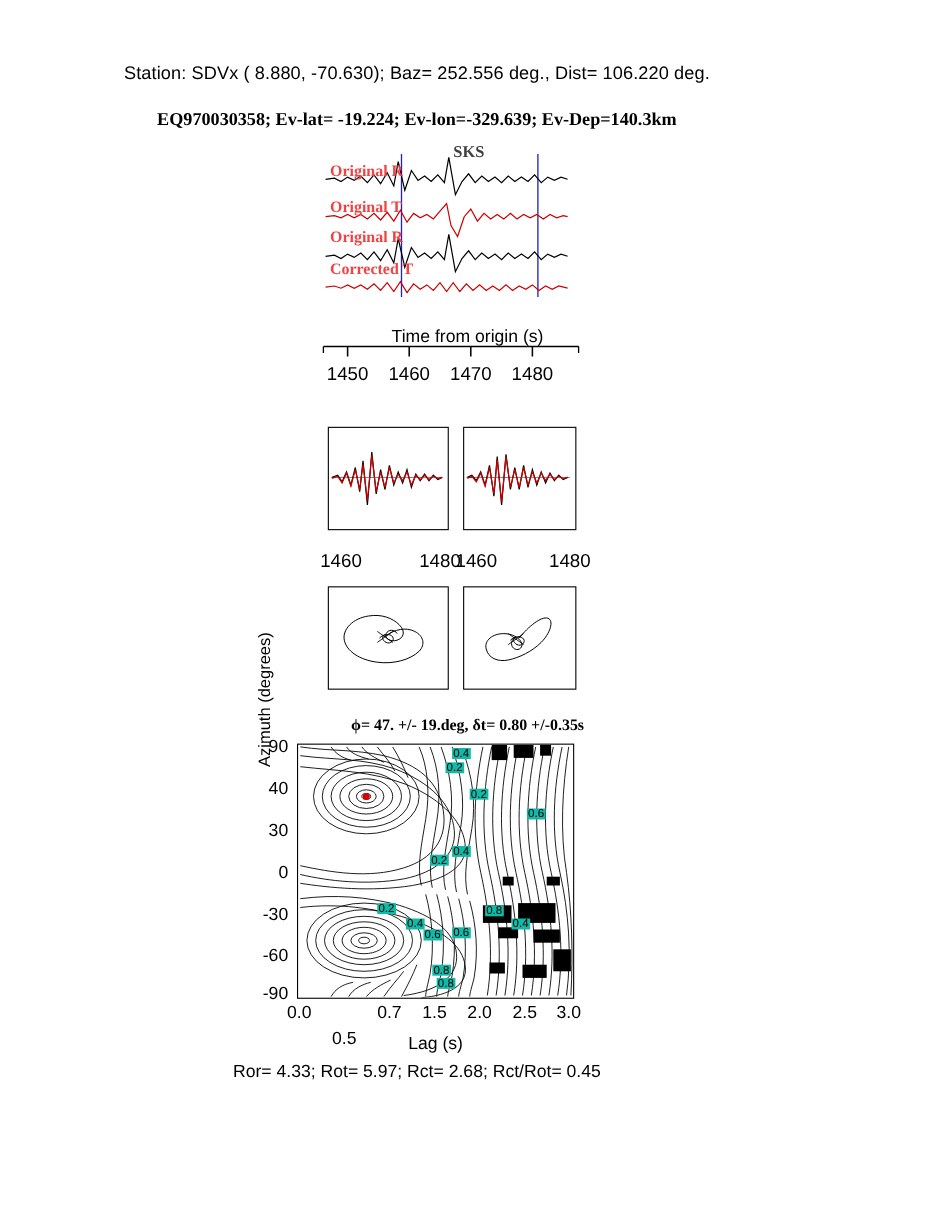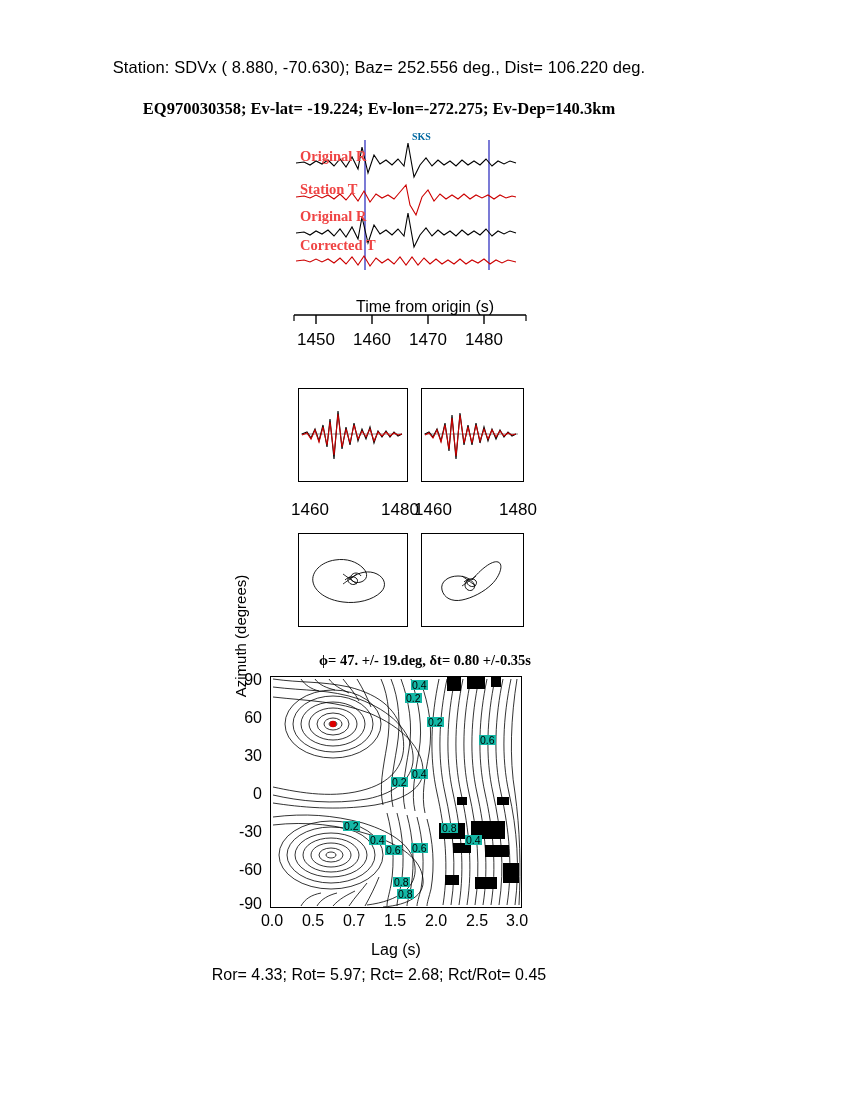--- a/index.html
+++ b/index.html
@@ -62,22 +62,22 @@
     font-size: 14.5px;
     white-space: nowrap;
     color: #ef4444;
   }
   #skslabel {
     position: absolute;
     left: 412px;
     top: 131px;
     font-family: "Liberation Serif", serif;
     font-weight: bold;
-    font-size: 10px;
-    color: #0369a1;
+    font-size: 15px;
+    color: #404040;
   }
   #timeaxis-label {
     position: absolute;
     left: 0; top: 298px;
     width: 850px;
     text-align: center;
     font-size: 16px;
   }
   #timeaxis {
     position: absolute;
@@ -199,42 +199,42 @@
     font-family: "Liberation Sans", sans-serif;
     text-align: center;
   }
 </style>
 </head>
 <body>
 
 <div class="page">
 
   <div class="hdr" id="hdr1">Station: SDVx ( 8.880,  -70.630); Baz=  252.556 deg., Dist=  106.220 deg.</div>
-  <div class="hdr" id="hdr2">EQ970030358; Ev-lat= -19.224; Ev-lon=-272.275; Ev-Dep=140.3km</div>
+  <div class="hdr" id="hdr2">EQ970030358; Ev-lat= -19.224; Ev-lon=-329.639; Ev-Dep=140.3km</div>
 
   <div id="skslabel">SKS</div>
 
   <div id="wavepanel">
     <svg width="232" height="190" viewBox="0 0 232 190">
 
       <line x1="75" y1="5" x2="75" y2="135" stroke="#2222bb" stroke-width="1.2"></line>
       <line x1="199" y1="5" x2="199" y2="135" stroke="#2222bb" stroke-width="1.2"></line>
 
       <path fill="none" stroke="#000000" stroke-width="1.1" d="M6,28 L14,27 L20,30 L26,26 L32,29 L38,25 L44,31 L50,24 L56,32 L62,22 L68,34 L72,12 L78,38 L84,20 L90,29 L96,25 L102,30 L108,24 L114,31 L118,8 L124,42 L130,30 L136,23 L142,31 L148,25 L154,30 L160,26 L166,31 L172,25 L178,30 L184,26 L190,30 L196,24 L202,31 L208,26 L214,29 L220,26 L226,28"></path>
 
       <path fill="none" stroke="#cc0000" stroke-width="1.1" d="M6,62 L14,61 L20,63 L26,60 L32,63 L38,60 L44,64 L50,59 L56,65 L62,58 L68,66 L74,56 L80,67 L86,59 L92,63 L98,60 L104,64 L110,57 L116,50 L120,70 L126,80 L132,62 L138,55 L144,66 L150,59 L156,64 L162,60 L168,64 L174,59 L180,64 L186,60 L192,63 L198,60 L204,64 L210,60 L216,63 L222,61 L226,62"></path>
 
       <path fill="none" stroke="#000000" stroke-width="1.1" d="M6,98 L14,97 L20,100 L26,96 L32,99 L38,95 L44,101 L50,94 L56,102 L62,92 L68,104 L72,82 L78,108 L84,90 L90,99 L96,95 L102,100 L108,94 L114,101 L118,78 L124,112 L130,100 L136,93 L142,101 L148,95 L154,100 L160,96 L166,101 L172,95 L178,100 L184,96 L190,100 L196,94 L202,101 L208,96 L214,99 L220,96 L226,98"></path>
 
       <path fill="none" stroke="#cc0000" stroke-width="1.1" d="M6,126 L14,125 L20,127 L26,124 L32,127 L38,124 L44,128 L50,123 L56,129 L62,122 L68,130 L74,121 L80,131 L86,123 L92,128 L98,124 L104,129 L110,122 L116,130 L122,122 L128,130 L134,123 L140,129 L146,124 L152,129 L158,125 L164,129 L170,124 L176,129 L182,125 L188,128 L194,124 L200,129 L206,125 L212,128 L218,125 L226,127"></path>
     </svg>
   </div>
 
   <div class="tracelabel" style="left:300px; top:148px;">Original R</div>
-  <div class="tracelabel" style="left:300px; top:181px;">Station T</div>
+  <div class="tracelabel" style="left:300px; top:181px;">Original T</div>
   <div class="tracelabel" style="left:300px; top:208px;">Original R</div>
   <div class="tracelabel" style="left:300px; top:237px;">Corrected T</div>
 
   <div id="timeaxis-label">Time from origin (s)</div>
 
   <svg id="timeaxis" width="240" height="22" viewBox="0 0 240 22">
     <line x1="4" y1="10" x2="236" y2="10" stroke="#000" stroke-width="1.4"></line>
     <line x1="26" y1="10" x2="26" y2="19" stroke="#000" stroke-width="1.4"></line>
     <line x1="82" y1="10" x2="82" y2="19" stroke="#000" stroke-width="1.4"></line>
     <line x1="138" y1="10" x2="138" y2="19" stroke="#000" stroke-width="1.4"></line>
@@ -292,21 +292,21 @@
       <line x1="40" y1="52" x2="54" y2="42" stroke="#000" stroke-width="0.8"></line>
     </svg>
   </div>
 
   <div id="contour-title">ϕ= 47. +/- 19.deg, δt= 0.80 +/-0.35s</div>
 
   <div id="ylabel">Azimuth (degrees)</div>
 
   <div id="yticklabels">
     <span style="top:4px;">90</span>
-    <span style="top:42px;">60</span>
+    <span style="top:42px;">40</span>
     <span style="top:80px;">30</span>
     <span style="top:118px;">0</span>
     <span style="top:156px;">-30</span>
     <span style="top:194px;">-60</span>
     <span style="top:228px;">-90</span>
   </div>
 
   <div id="contour-wrap">
     <div id="contour-plot">
       <svg width="250" height="230" viewBox="0 0 250 230">
@@ -402,21 +402,21 @@
       <span class="clabel" style="left:170px; top:146px;">0.8</span>
       <span class="clabel" style="left:194px; top:158px;">0.4</span>
       <span class="clabel" style="left:140px; top:166px;">0.6</span>
       <span class="clabel" style="left:122px; top:200px;">0.8</span>
       <span class="clabel" style="left:126px; top:212px;">0.8</span>
     </div>
   </div>
 
   <div id="xticklabels">
     <span style="left:2px;">0.0</span>
-    <span style="left:43px;">0.5</span>
+    <span style="left:43px;margin-top:24px;">0.5</span>
     <span style="left:84px;">0.7</span>
     <span style="left:125px;">1.5</span>
     <span style="left:166px;">2.0</span>
     <span style="left:207px;">2.5</span>
     <span style="left:247px;">3.0</span>
   </div>
 
   <div id="xlabel">Lag (s)</div>
 
   <div id="footer">Ror= 4.33; Rot= 5.97; Rct= 2.68; Rct/Rot= 0.45</div>

